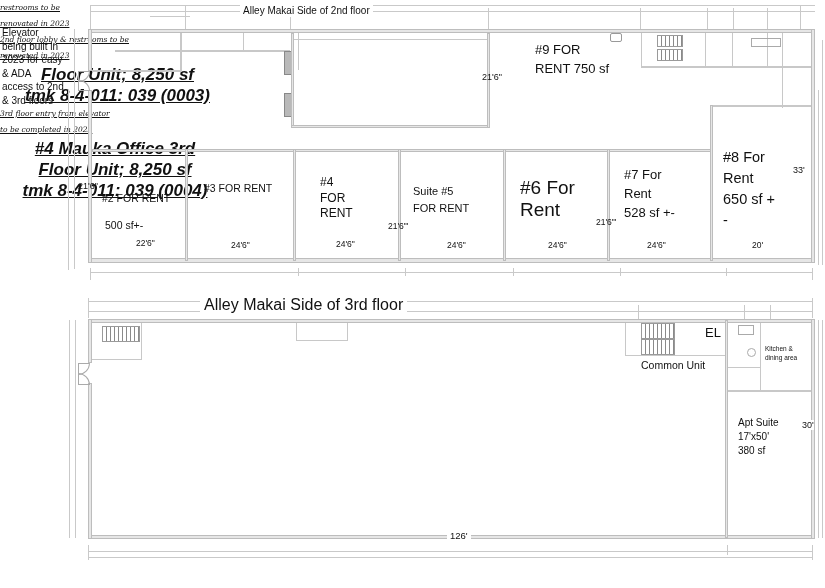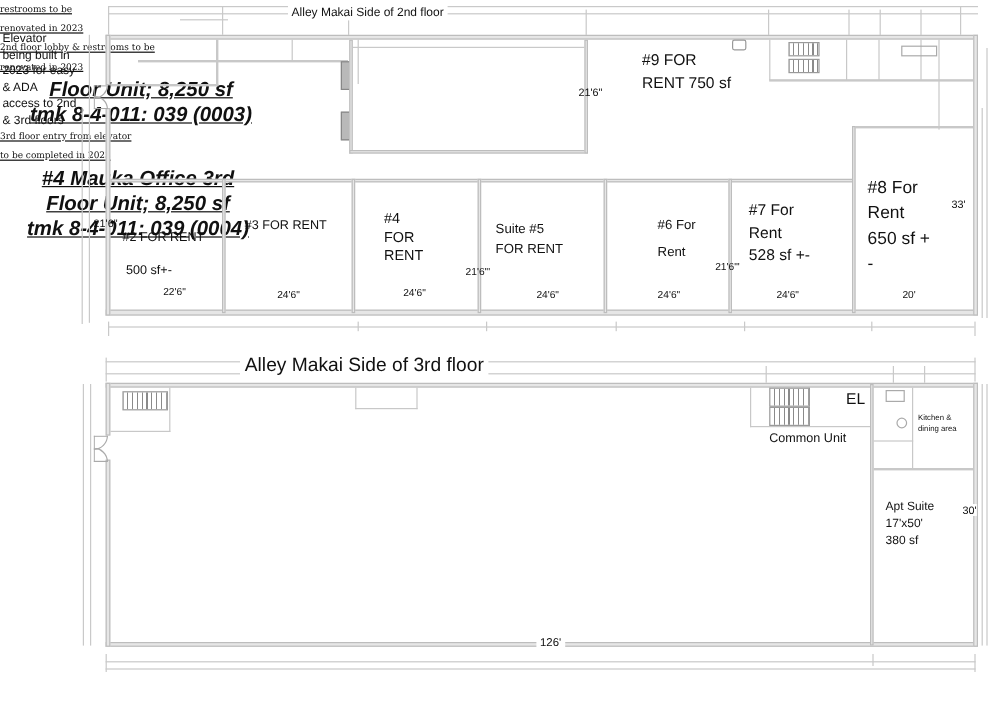--- a/index.html
+++ b/index.html
@@ -3,21 +3,21 @@
 <meta charset="utf-8">
 <style>
   html, body { margin: 0; padding: 0; background: #ffffff; }
   body { width: 825px; height: 588px; position: relative; overflow: hidden; font-family: "Liberation Sans", sans-serif; color: #111; }
   .abs { position: absolute; }
   .wall { position: absolute; background: #e6e6e6; border: 1px solid #bdbdbd; box-sizing: border-box; }
   .thin { position: absolute; background: #c8c8c8; }
   .dimv { position: absolute; background: #c9c9c9; width: 1px; }
   .dimh { position: absolute; background: #c9c9c9; height: 1px; }
   .lbl { position: absolute; white-space: nowrap; line-height: 1.15; }
-  .hand { font-family: "DejaVu Serif", serif; text-decoration: underline; font-size: 7.5px; line-height: 16px; white-space: nowrap; }
+  .hand { font-family: "DejaVu Serif", serif; font-style: italic; text-decoration: underline; font-size: 7.5px; line-height: 16px; white-space: nowrap; }
   .bigtitle { font-weight: bold; font-style: italic; text-decoration: underline; text-align: center; font-size: 17px; line-height: 21px; white-space: nowrap; }
   .stair { position: absolute; border: 1px solid #9a9a9a; background: repeating-linear-gradient(90deg, #fff 0 3px, #8a8a8a 3px 4px); }
   .win { position: absolute; background: #b9b9b9; border: 1px solid #888; }
   .door-arc { position: absolute; border: 1px solid #aaa; border-radius: 0 0 20px 0; }
 </style>
 </head>
 <body>
 
 <div>
 
@@ -140,21 +140,21 @@
 
   <div>
     <div class="lbl" style="left:413px;top:183px;font-size:11px;line-height:16.5px;">
       <div>Suite #5</div>
       <div>FOR RENT</div>
     </div>
     <div class="lbl" style="left:447px;top:241px;font-size:8.5px;">24'6"</div>
   </div>
 
   <div>
-    <div class="lbl" style="left:520px;top:177px;font-size:11px;line-height:22px;margin-left:28px;">
+    <div class="lbl" style="left:520px;top:177px;font-size:19px;line-height:22px;">
       <div>#6 For</div>
       <div>Rent</div>
     </div>
     <div class="lbl" style="left:548px;top:241px;font-size:8.5px;">24'6"</div>
   </div>
 
   <div class="lbl" style="left:596px;top:218px;font-size:8.5px;">21'6"'</div>
 
   <div>
     <div class="lbl" style="left:624px;top:165px;font-size:13px;line-height:19px;">

